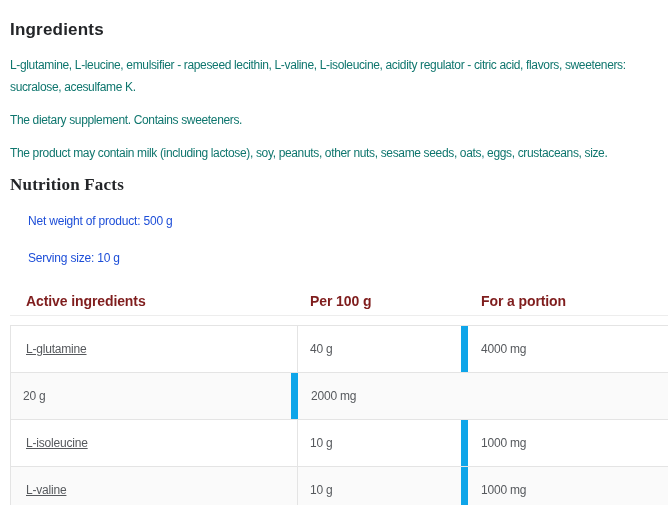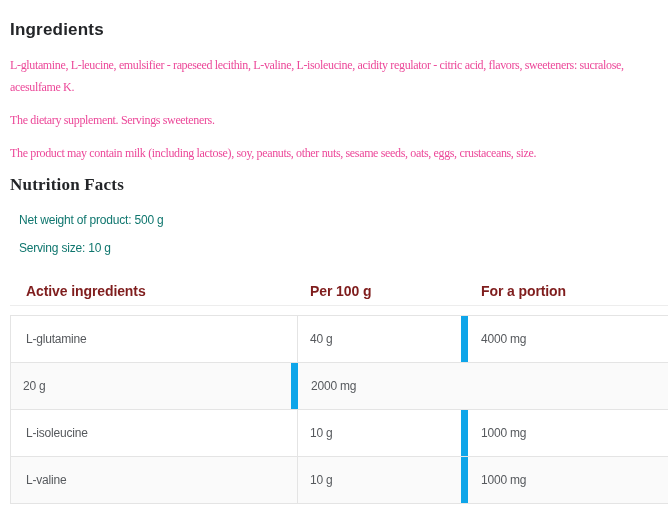--- a/index.html
+++ b/index.html
@@ -24,31 +24,30 @@
     margin: 0 0 15px 0;
   }
   .section-title.nf {
     margin: 11px 0 17px 0;
     font-family: Liberation Serif, serif;
   }
   .body-text {
     font-size: 12px;
     letter-spacing: -0.35px;
     line-height: 22px;
-    color: #ec4899;
+    color: #0f766e;
     margin: 2px 0 11px 0;
     width: 650px;
-    font-family: Liberation Serif, serif;
   }
   .meta-line {
     font-size: 12px;
     letter-spacing: -0.2px;
     line-height: 19px;
-    color: #0f766e;
-    margin: 9px;
+    color: #1d4ed8;
+    margin: 18px;
   }
   .nutri-table {
     margin-top: 26px;
     width: 670px; 
   }
   .thead-row {
     display: grid;
     grid-template-columns: 288px 170px 1fr;
     padding-bottom: 6px;
     border-bottom: 1px solid #ededed;
@@ -75,34 +74,34 @@
   .tr:nth-child(even) { background: #fafafa; }
   .tr + .tr { border-top: 1px solid #e4e4e4; }
   .td {
     height: 46px;
     display: flex;
     align-items: center;
     font-size: 12px;
     letter-spacing: -0.2px;
     color: #56595d;
   }
-  .td.c1 { padding-left: 15px; border-right: 1px solid #e4e4e4; }
+  .td.c1 { padding-left: 15px; border-right: 1px solid #e4e4e4; text-decoration: underline; }
   .td.c2 { padding-left: 12px; border-right: 7px solid #0ea5e9; }
   .td.c3 { padding-left: 13px; }
 </style>
 </head>
 <body>
 
 <div class="page">
 
   <h2 class="section-title">Ingredients</h2>
 
   <p class="body-text">L-glutamine, L-leucine, emulsifier - rapeseed lecithin, L-valine, L-isoleucine, acidity regulator - citric acid, flavors, sweeteners: sucralose, acesulfame K.</p>
 
-  <p class="body-text">The dietary supplement. Servings sweeteners.</p>
+  <p class="body-text">The dietary supplement. Contains sweeteners.</p>
 
   <p class="body-text">The product may contain milk (including lactose), soy, peanuts, other nuts, sesame seeds, oats, eggs, crustaceans, size.</p>
 
   <h2 class="section-title nf">Nutrition Facts</h2>
 
   <p class="meta-line">Net weight of product: 500 g</p>
 
 
   <p class="meta-line">Serving size: 10 g</p>
 

